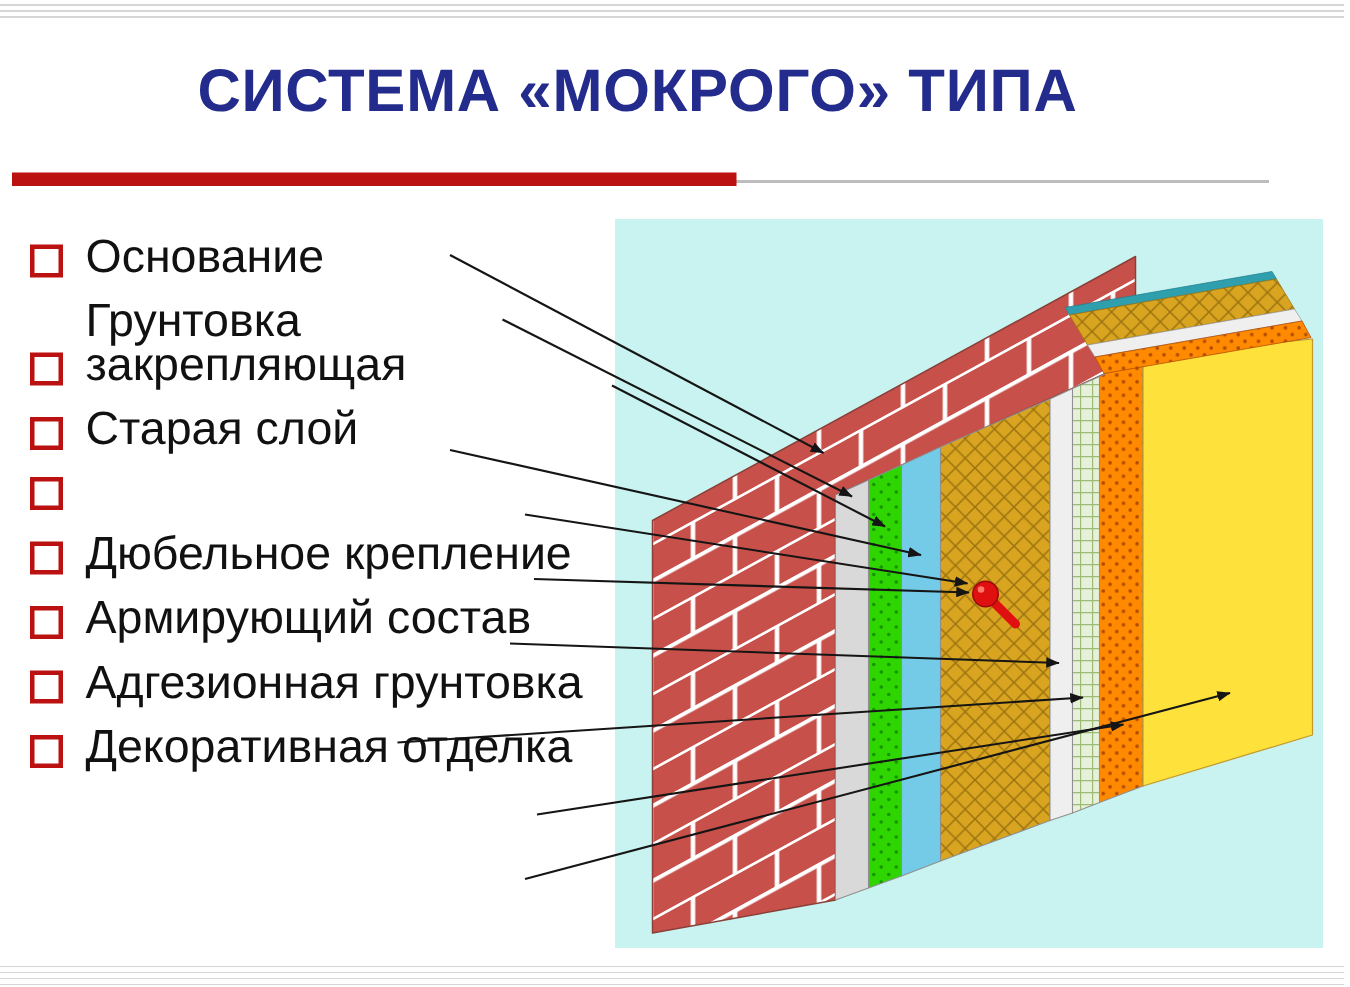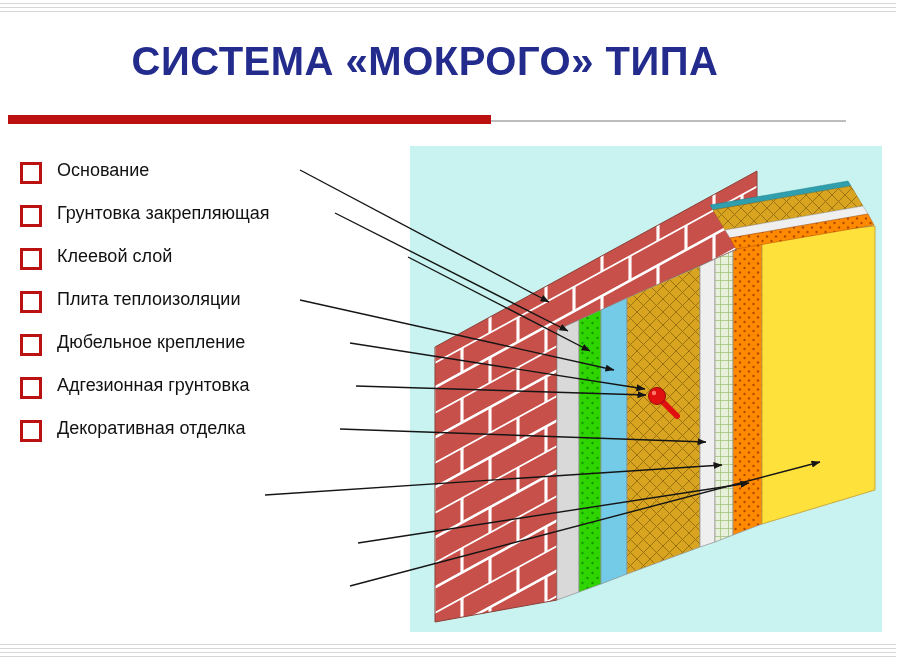--- a/index.html
+++ b/index.html
@@ -8,22 +8,22 @@
   .stripes{position:absolute;left:0;right:0;z-index:0;
         background:repeating-linear-gradient(to bottom,#ffffff 0 3px,#d6d6d6 3px 4px);}
   .stripes.top{top:0;height:13px;}
   .stripes.bottom{bottom:0;height:17px;}
   .title{position:absolute;top:36px;left:0;right:46px;margin:0;z-index:2;
         text-align:center;font-size:40px;line-height:50px;font-weight:bold;
         letter-spacing:0.5px;color:#232c8c;}
   .rule-gray{position:absolute;top:120px;left:8px;width:838px;height:2px;background:#bdbdbd;z-index:2;}
   .rule-red{position:absolute;top:115px;left:8px;width:483px;height:9px;background:#bb1111;z-index:3;}
   .legend{position:absolute;left:20px;top:156px;margin:0;padding:0;list-style:none;z-index:2;width:400px;}
-  .legend li{display:flex;align-items:center;gap:15px;margin-bottom:14px;
-        font-size:18px;line-height:29px;color:#111;}
+  .legend li{display:flex;align-items:flex-end;gap:15px;margin-bottom:14px;
+        font-size:31px;line-height:29px;color:#111;}
   .bullet{width:16px;height:16px;border:3.5px solid #bb1111;background:#fff;margin-top:4px;flex:none;}
   .lbl{white-space:pre-line;}
   .canvas{position:absolute;left:0;top:0;width:900px;height:658px;z-index:1;}
 </style>
 </head>
 <body>
 
 <div class="page">
 
   <div class="stripes top"></div>
@@ -36,29 +36,32 @@
     <li>
         <span class="bullet"></span>
         <span class="lbl">Основание</span>
       </li>
     <li>
         <span class="bullet"></span>
         <span class="lbl">Грунтовка закрепляющая</span>
       </li>
     <li>
         <span class="bullet"></span>
-        <span class="lbl">Клеевой слой</span>
+        <span class="lbl">Старая слой</span>
       </li>
     <li>
         <span class="bullet"></span>
-        <span class="lbl">Плита теплоизоляции</span>
       </li>
     <li>
         <span class="bullet"></span>
         <span class="lbl">Дюбельное крепление</span>
+      </li>
+    <li>
+        <span class="bullet"></span>
+        <span class="lbl">Армирующий состав</span>
       </li>
     <li>
         <span class="bullet"></span>
         <span class="lbl">Адгезионная грунтовка</span>
       </li>
     <li>
         <span class="bullet"></span>
         <span class="lbl">Декоративная отделка</span>
       </li>
   </ul>

